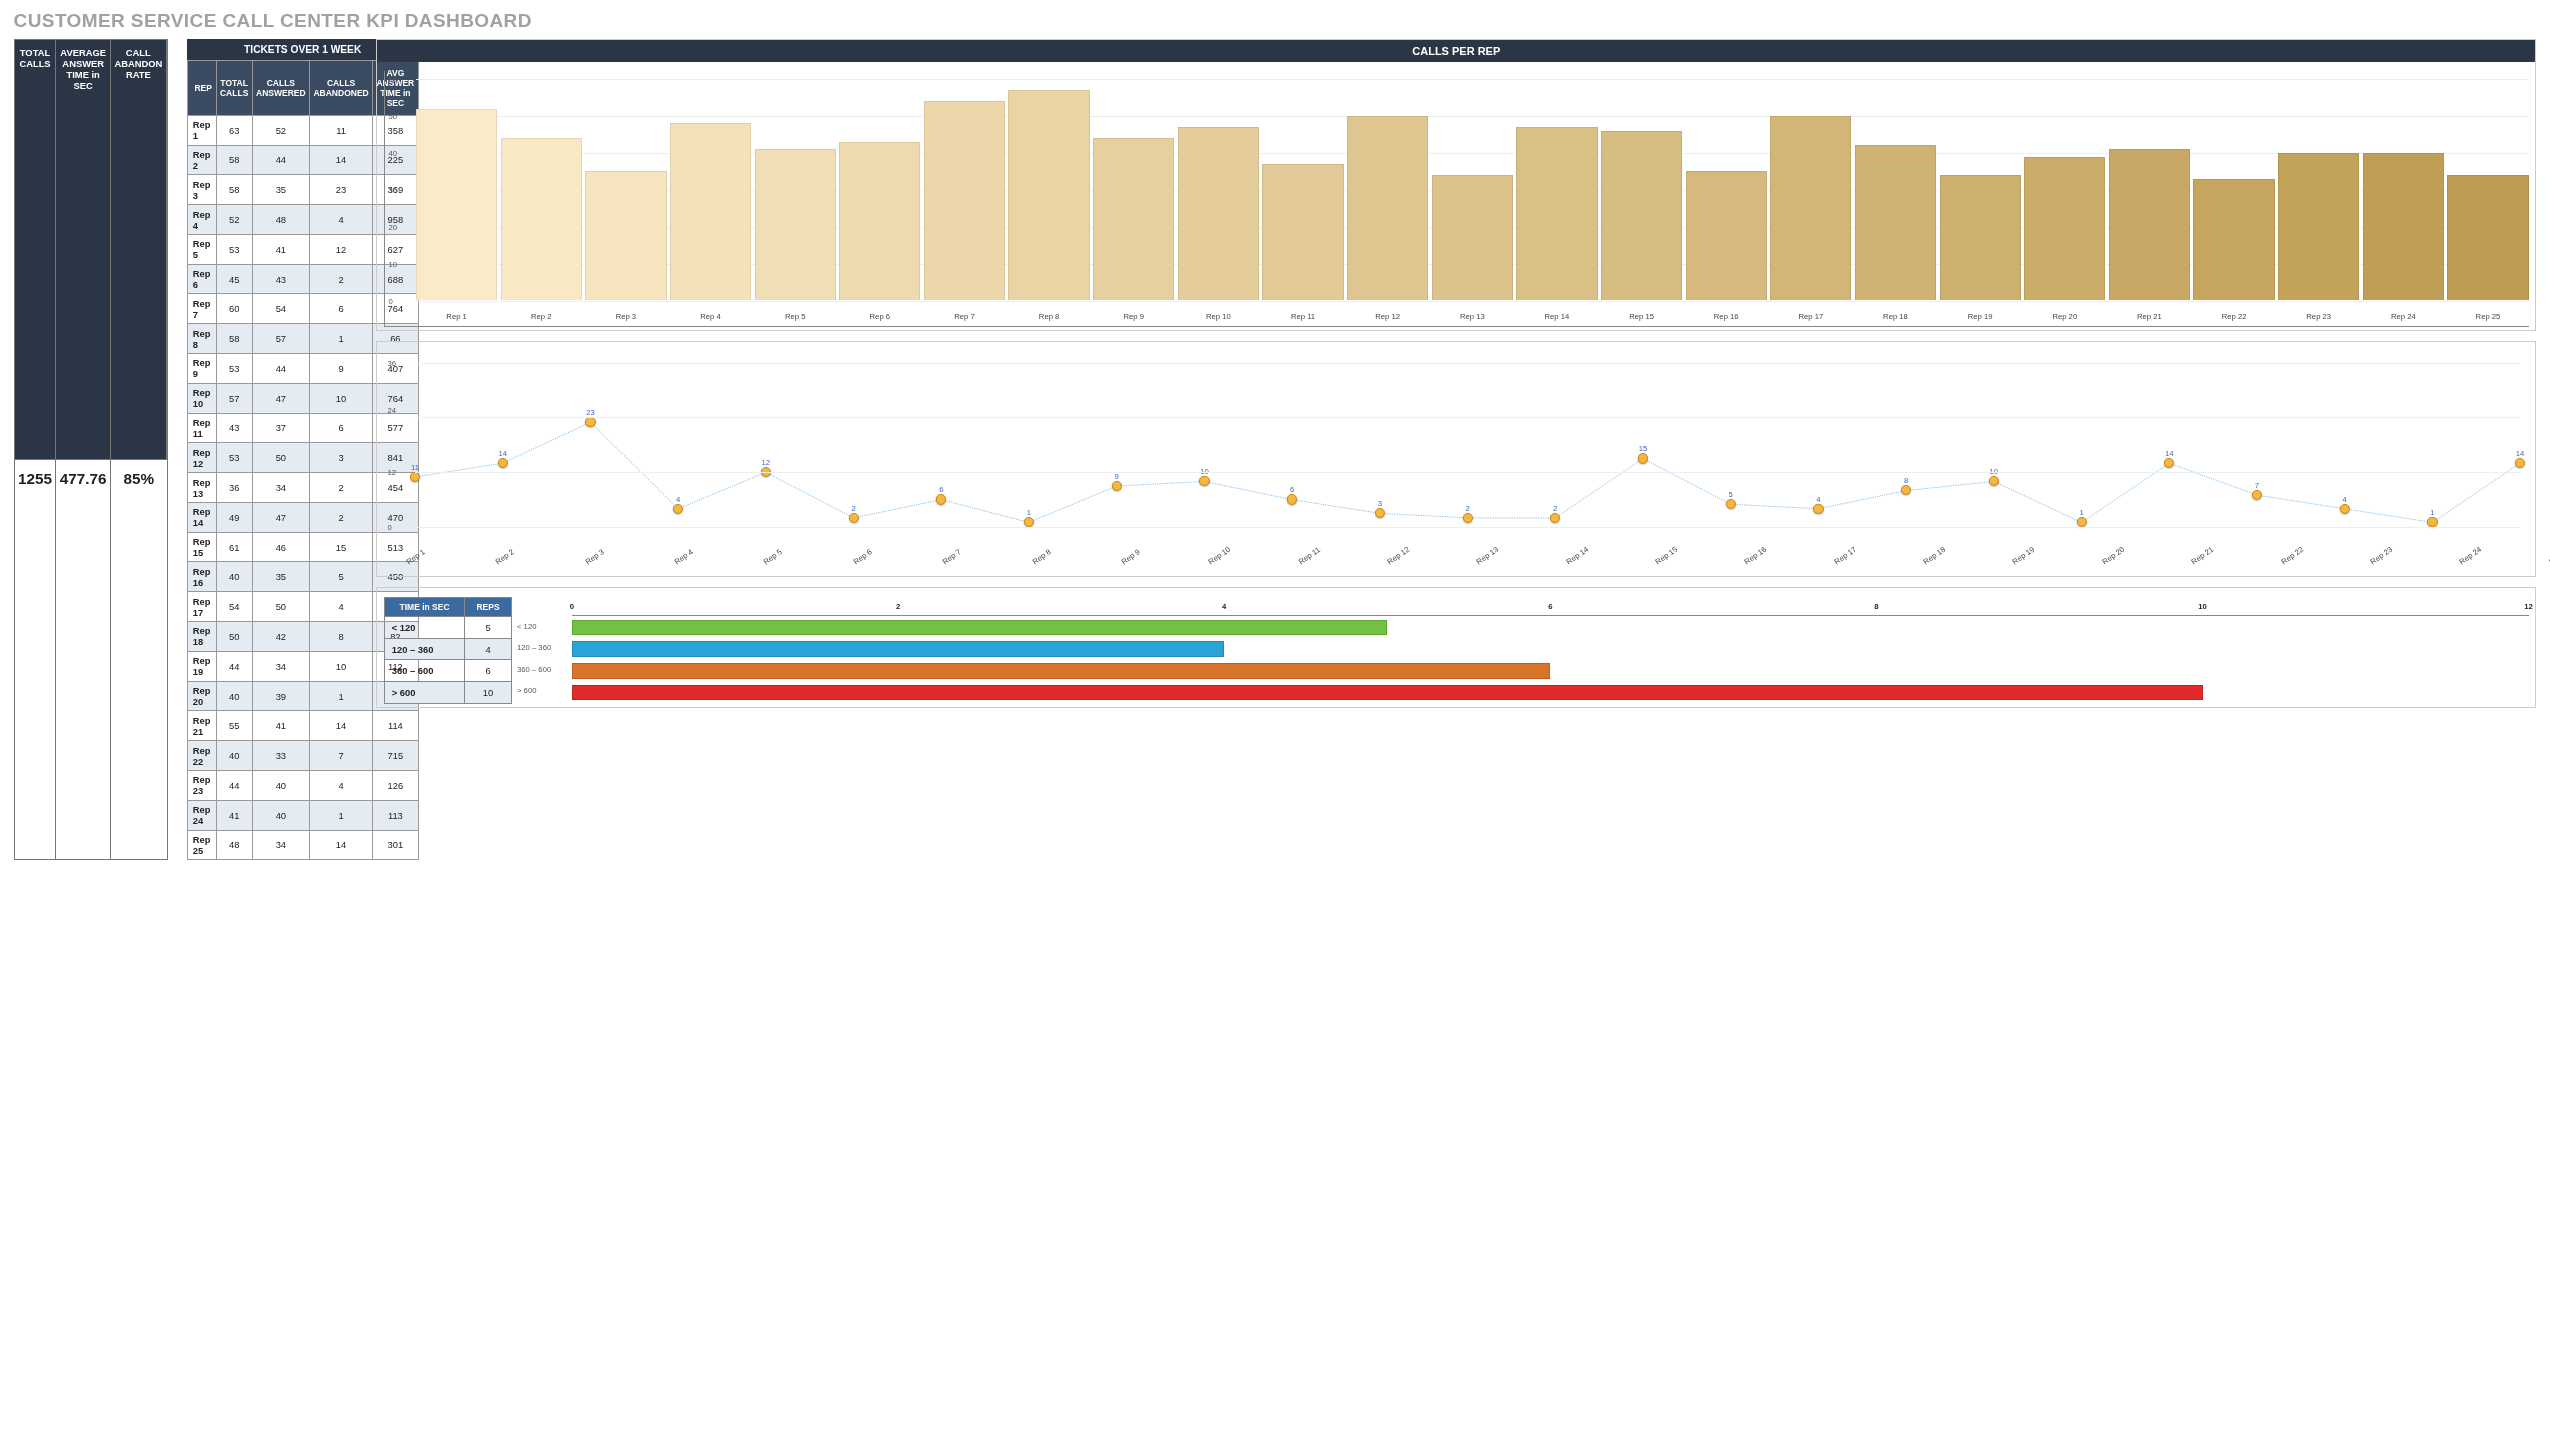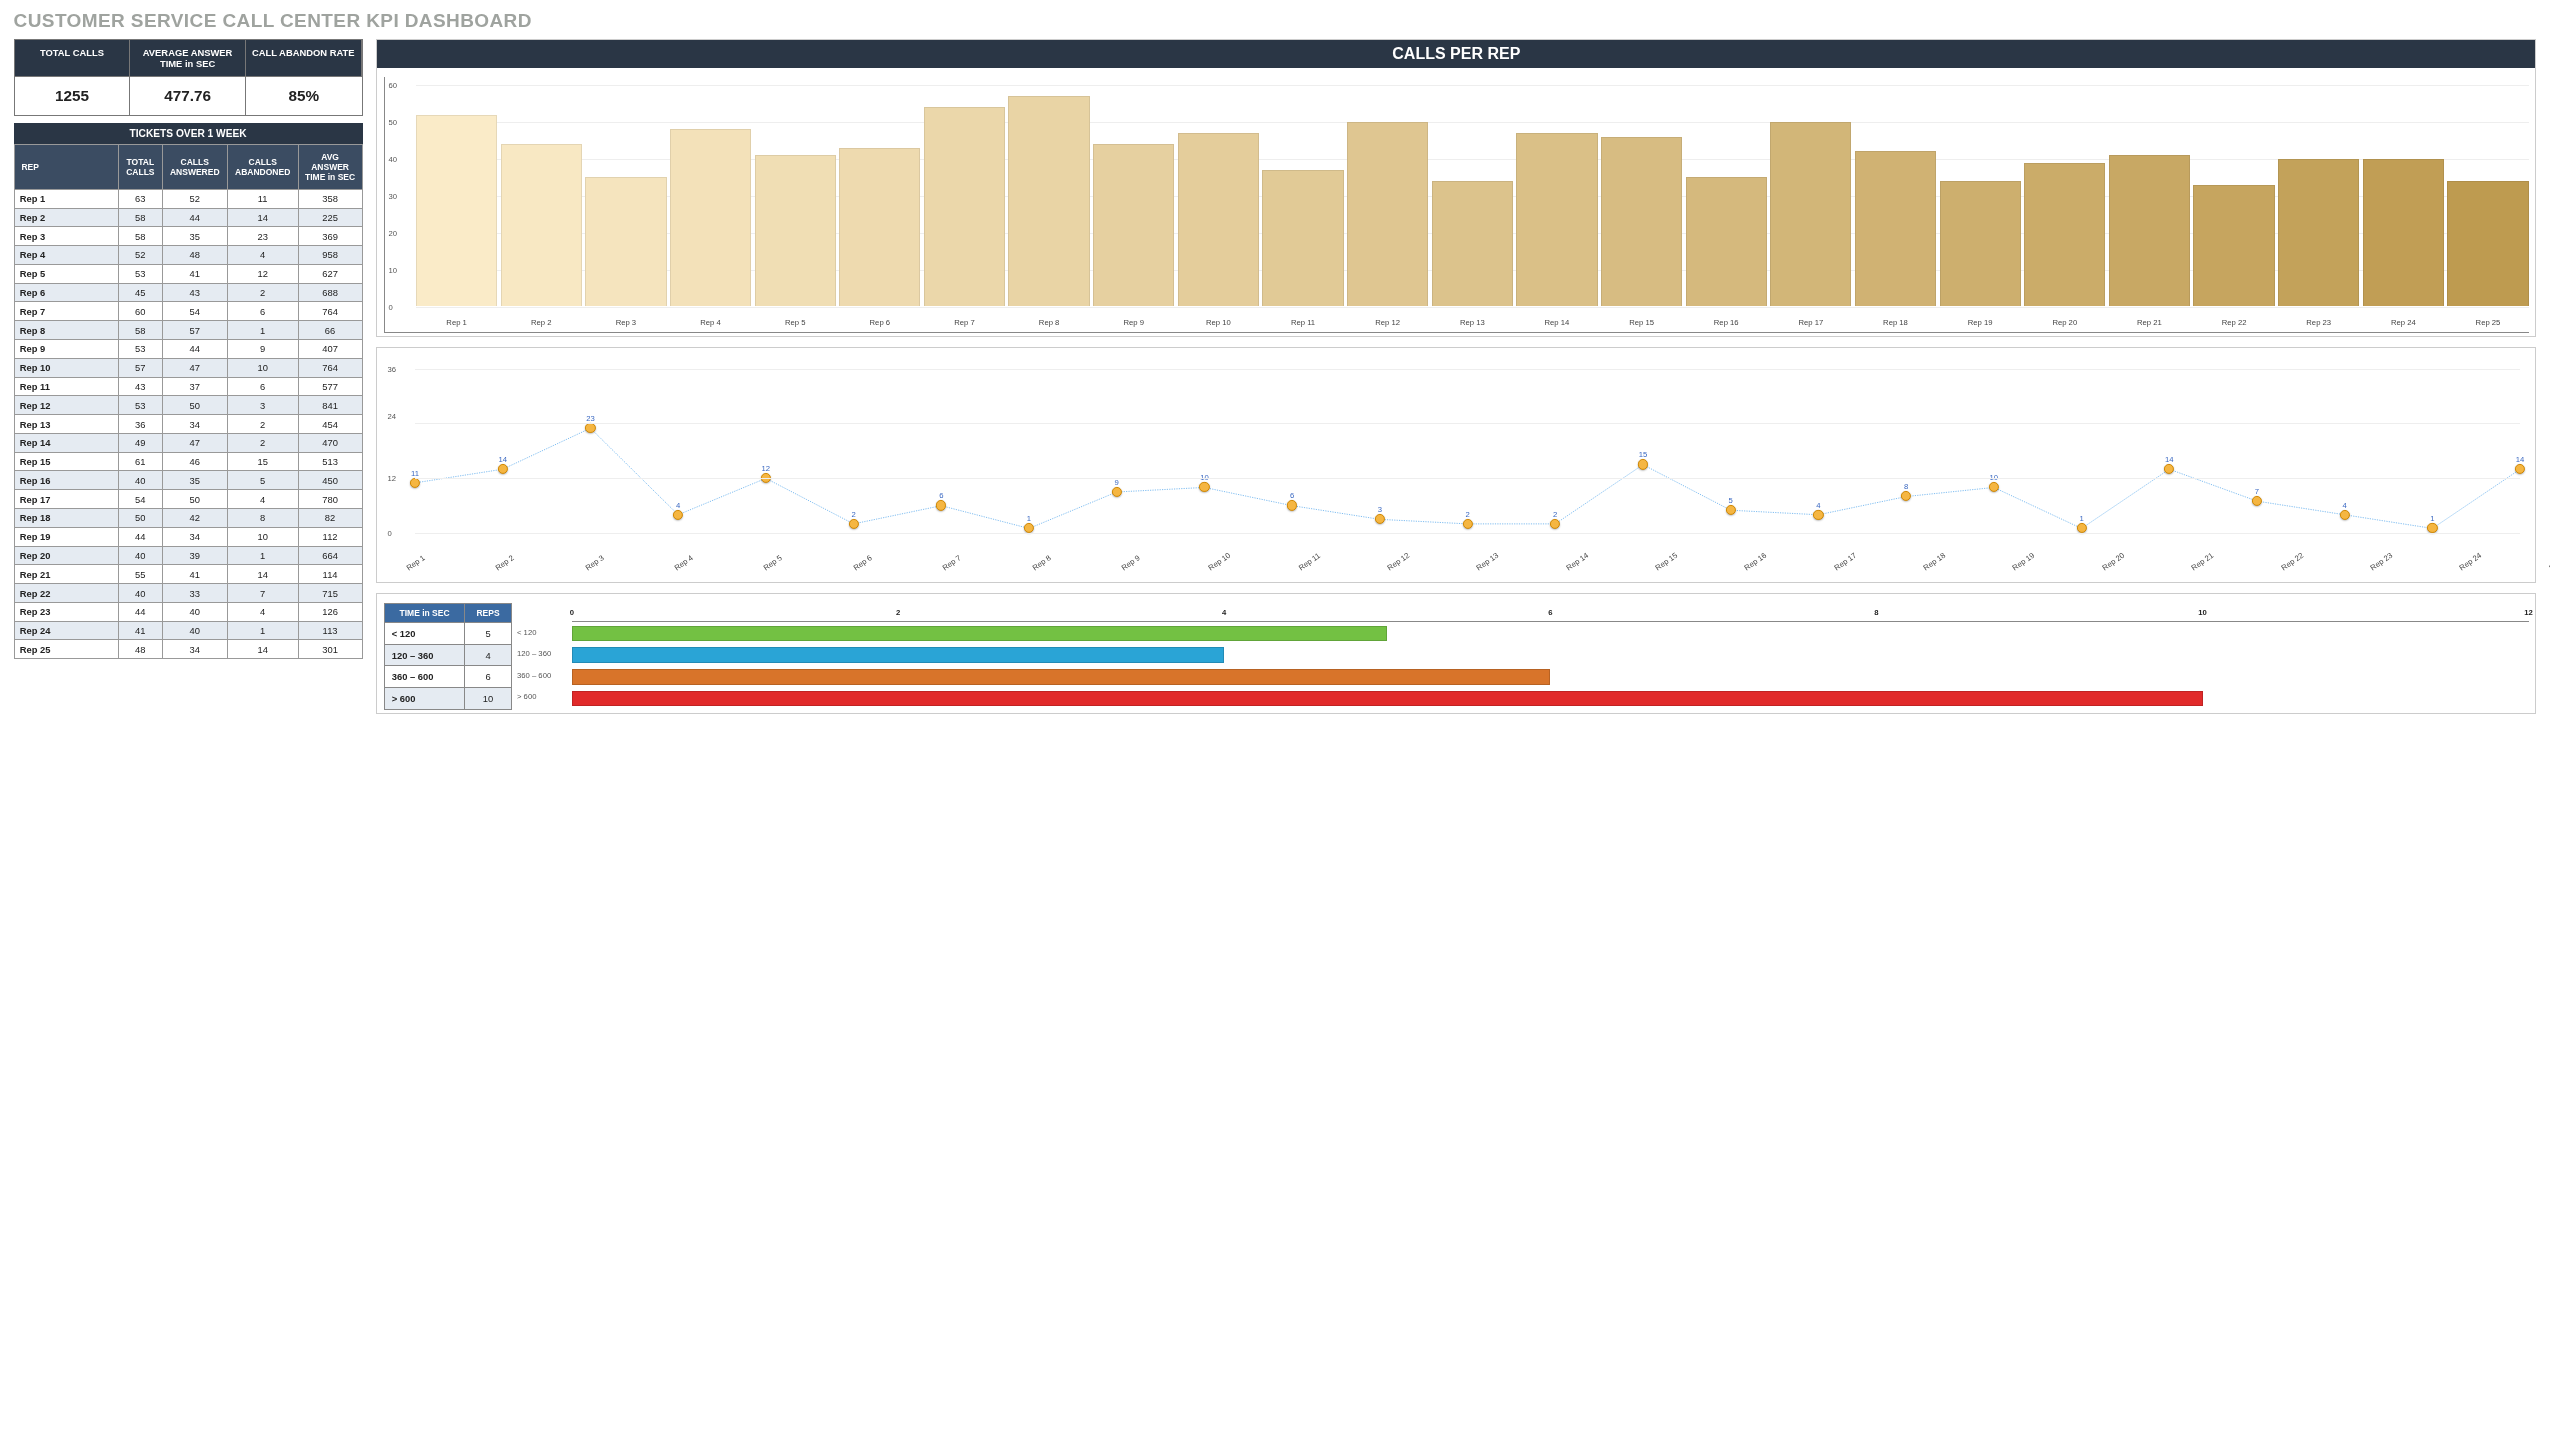--- a/index.html
+++ b/index.html
@@ -15,39 +15,39 @@
     font-weight: 700;
     color: #9fa39f;
     letter-spacing: 0.4px;
     margin-bottom: 6.8px;
   }
   .layout {
     display: grid;
     grid-template-columns: 349px 1fr;
     gap: 13.6px;
   }
-  .left-col { display: flex; flex-direction: column; gap: 7px; }
+  .left-col { display: flex; flex-direction: row; gap: 19px; }
   .right-col { display: flex; flex-direction: column; gap: 10.2px; }
 
   .kpi-row { display: grid; grid-template-columns: 1fr 1fr 1fr; border: 0.9px solid #777; }
   .kpi-header { background: #2a3645; color:#fff; font-size:9.4px; font-weight:700; text-align:center; padding:6.8px 3.4px; border-right:0.9px solid #777; }
   .kpi-header:last-child { border-right:none; }
   .kpi-value { font-size:15.3px; font-weight:800; text-align:center; padding:10.2px 3.4px; border-top:0.9px solid #777; border-right:0.9px solid #777; }
   .kpi-value:last-child { border-right:none; }
 
   .tickets-table { width:100%; border-collapse: collapse; }
   .tickets-title { background:#2a3645; color:#fff; font-weight:700; text-align:center; padding:5.1px; font-size:10.2px; }
   .tickets-table th { background:#3b4c62; color:#fff; font-size:8.5px; font-weight:700; padding:6.8px 3.4px; text-align:center; border:0.9px solid #999; }
   .rep-col { width:30%; text-align:left !important; padding-left:6.8px !important; }
   .tickets-table td { border:0.9px solid #999; font-size:9.4px; padding:3.4px 5.1px; text-align:center; }
   .tickets-table td:first-child { text-align:left; font-weight:700; }
   .tickets-table tbody tr:nth-child(even) td { background:#e5ebf2; }
 
   .chart-card { border:0.9px solid #ccc; }
-  .chart-title { background:#2a3645; color:#fff; font-weight:700; text-align:center; padding:5.1px; font-size:16px; }
+  .chart-title { background:#2a3645; color:#fff; font-weight:700; text-align:center; padding:5.1px; font-size:11px; }
   .chart-body { padding:8.5px 6.8px 3.4px; position:relative; }
 
   .bar-chart { position:relative; height:256px; display:flex; align-items:flex-end; gap:3.4px; padding:8.5px 0 25.6px 31px; border-left:0.9px solid #888; border-bottom:0.9px solid #888;}
   .bar-chart .ygrid { position:absolute; left:31px; right:0; border-top:0.9px solid #eee; font-size:7.7px; }
   .bar-chart .ylabel { position:absolute; left:3.4px; transform:translateY(-50%); font-size:7.7px; color:#555; }
   .bar { flex:1; position:relative; border:0.9px solid rgba(0,0,0,.08); border-bottom:none; }
   .bar-label { position:absolute; bottom:-20.5px; left:50%; transform:translateX(-50%); font-size:7.7px; white-space:nowrap; color:#444;}
   
   .line-chart { position:relative; height:222px; padding:12px 8.5px 46px 31px; }
   .line-chart .ygrid { position:absolute; left:31px; right:8.5px; border-top:0.9px solid #eee; }

